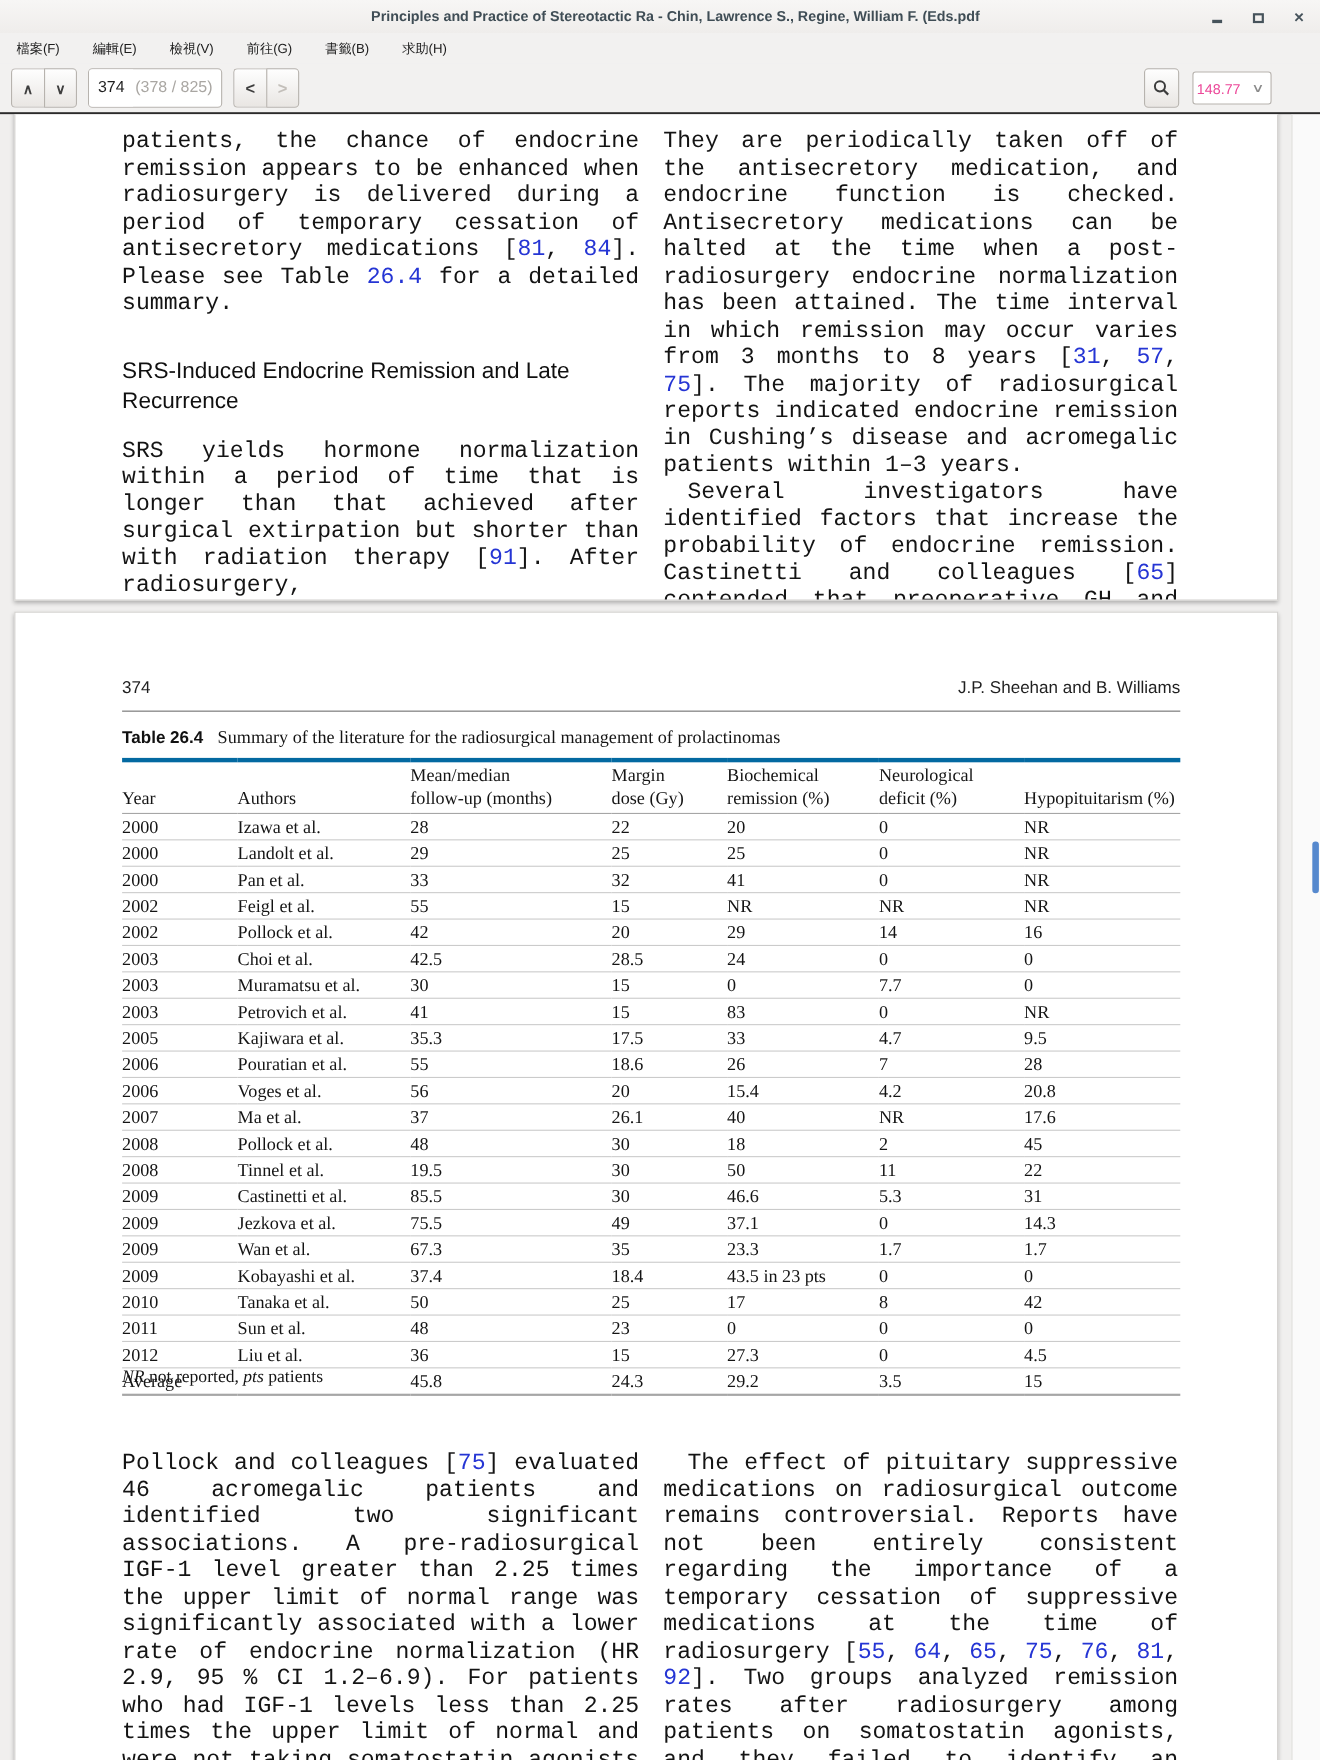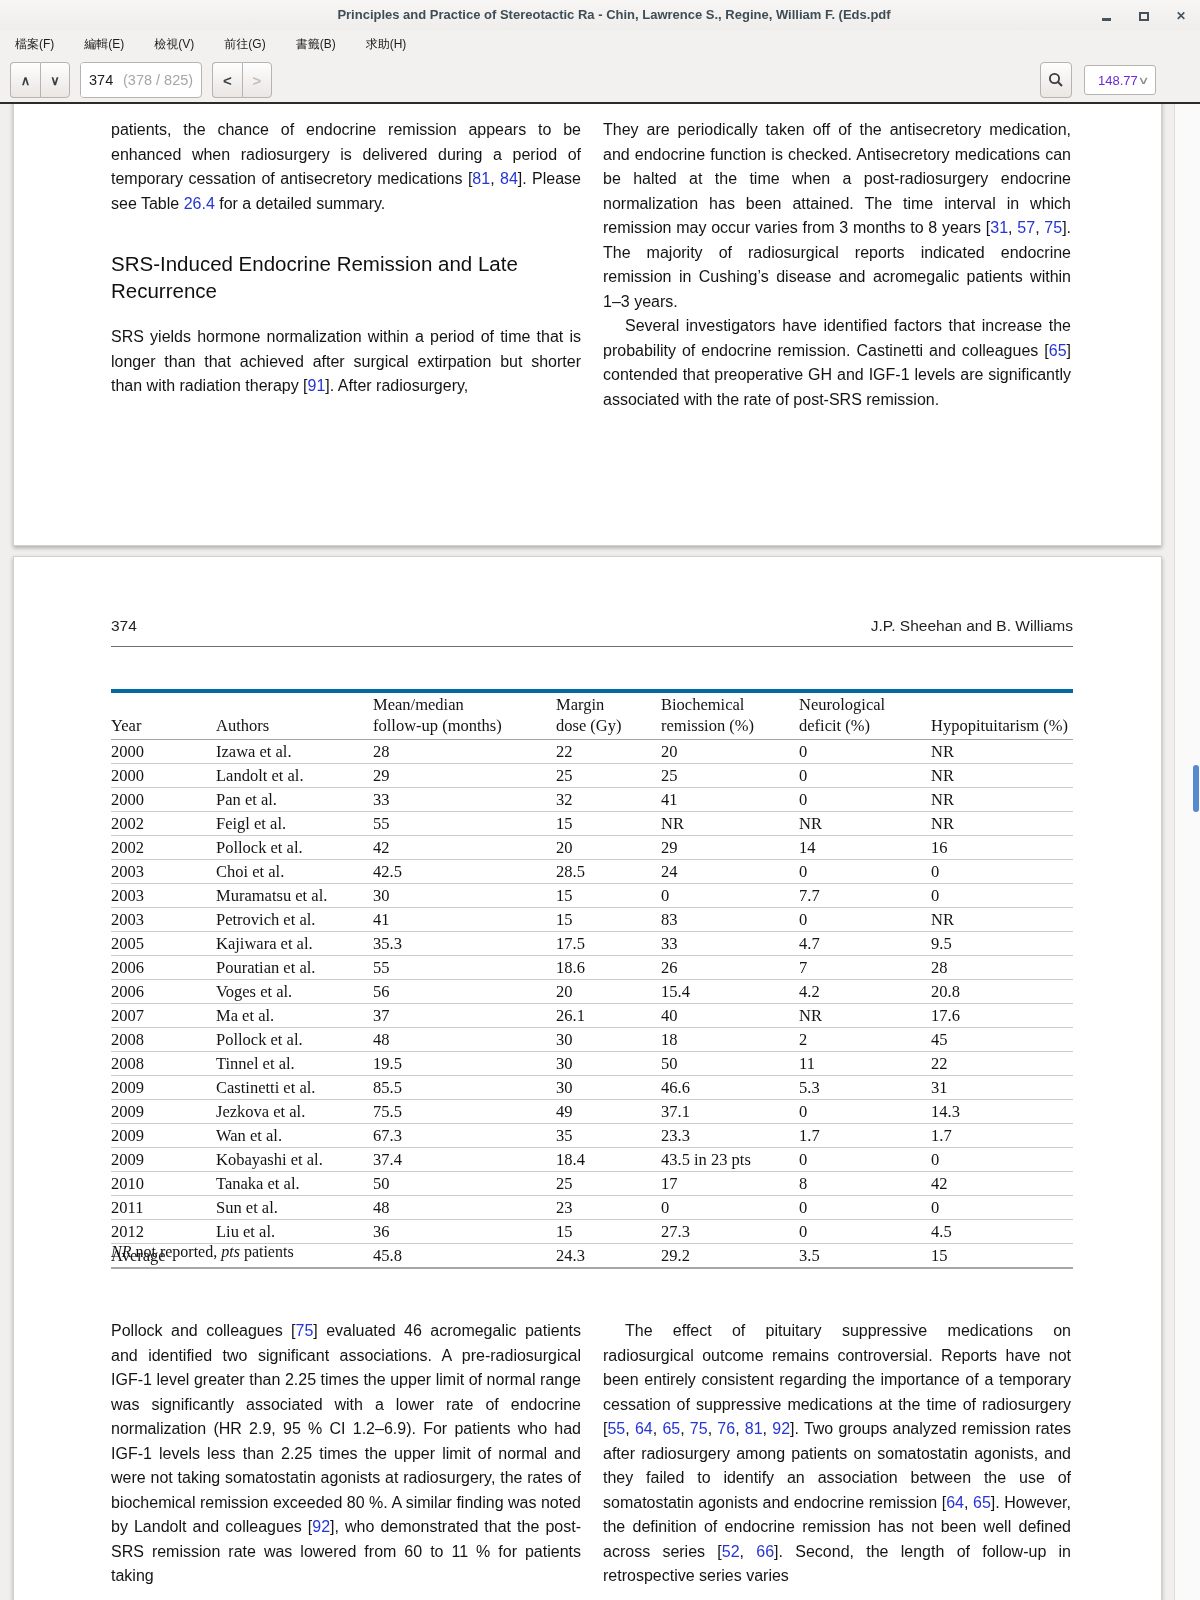--- a/index.html
+++ b/index.html
@@ -42,34 +42,34 @@
                 border-radius:4px; background:#fff; display:flex; align-items:center;
                 overflow:hidden; }
   .page-entry .cur { width:40px; padding-left:8px; font-size:14.5px; color:#1d1d1d;
                      border:none; outline:none; background:#fff; height:100%;
                      font-family:"Liberation Sans", sans-serif; }
   .page-entry .total { flex:1; font-size:14.5px; color:#a9a6a2; padding-left:2px; }
   .spacer { flex:1; }
   .search-btn { width:32px; border-radius:4px; margin-right:12px; }
   .zoom-combo { width:72px; height:30px; margin-right:44px; border:1px solid #b7b3ae;
                 border-radius:3px; background:#fff; display:flex; align-items:center; }
-  .zoom-combo .val { flex:1; font-size:13px; color:#6d28d9; padding-left:13px; }
+  .zoom-combo .val { flex:1; font-size:13px; color:#ec4899; padding-left:3px; }
   .zoom-combo .caret { font-size:11px; color:#8a8a8a; padding-right:6px;
                        transform:scaleX(1.5); }
 
   
   .doc-area { position:absolute; left:0; top:104px; width:1200px; height:1496px;
               background:#f0efee; overflow:hidden; }
   .pdf-page { position:absolute; left:13px; width:1149px; background:#fff;
               border:1px solid #d2d0ce; box-shadow:0 2px 4px rgba(0,0,0,.28);
               overflow:hidden; }
   .page-1 { top:-10px; height:452px; }
   .page-2 { top:452px; height:1060px; }
 
-  .serif { font-family:Liberation Sans, sans-serif; font-size:16px; line-height:24.5px;
+  .serif { font-family:Liberation Mono, monospace; font-size:21px; line-height:24.5px;
            color:#141414; text-align:justify; }
   .ref { color:#2535d4; }
   .col { position:absolute; top:23px; }
   .col-left  { left:97px;  width:470px; }
   .col-right { left:589px; width:468px; }
   .section-heading { font-family:"Liberation Sans", sans-serif; font-weight:normal;
                      font-size:20.5px; line-height:27px; color:#101010;
                      text-align:left; }
   .para-gap  { margin-top:34px; }
   .head-gap  { margin-top:21px; }
@@ -186,20 +186,23 @@
     </div>
   </div>
 
   <div class="pdf-page page-2">
     <div class="running-head">
       <span class="pageno">374</span>
       <span class="authors">J.P. Sheehan and B. Williams</span>
     </div>
     <div class="head-rule"></div>
 
+    <div class="table-caption">
+      <span class="lbl">Table 26.4</span><span class="txt">Summary of the literature for the radiosurgical management of prolactinomas</span>
+    </div>
 
     <table class="lit">
       <colgroup>
         <col style="width:105px">
           <col style="width:157px">
           <col style="width:183px">
         <col style="width:105px">
           <col style="width:138px">
           <col style="width:132px">
         <col style="width:142px">

